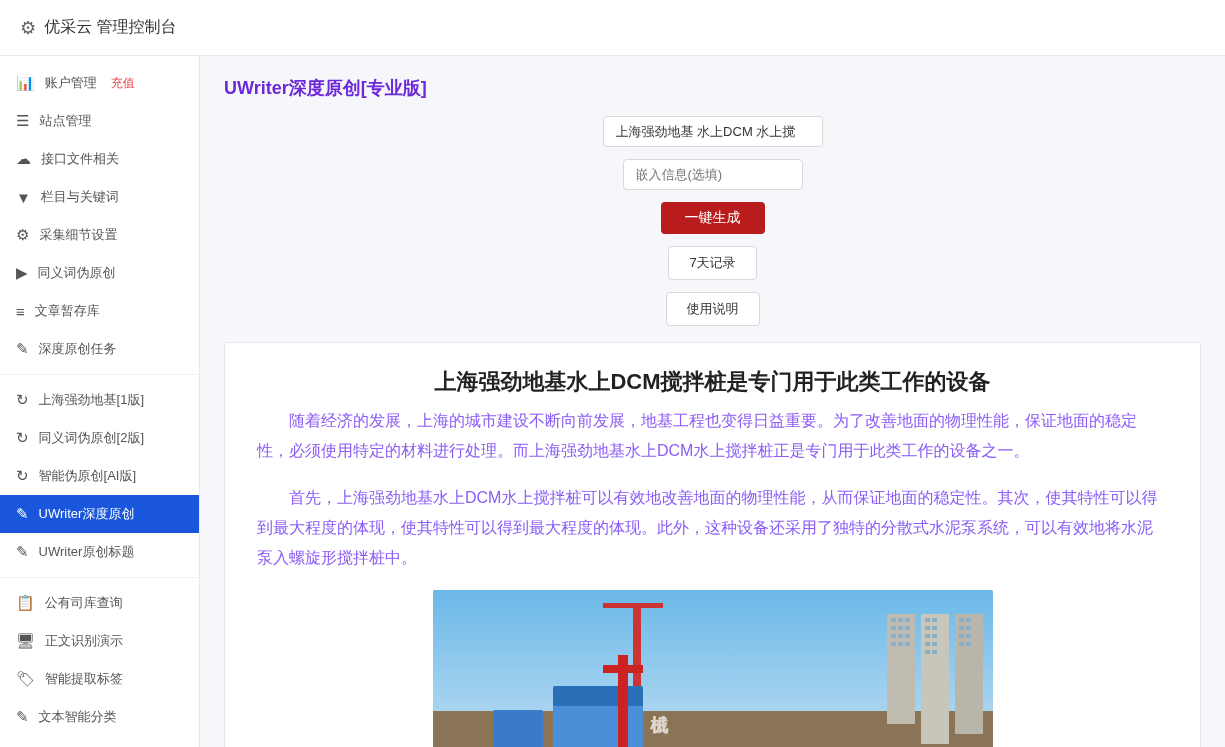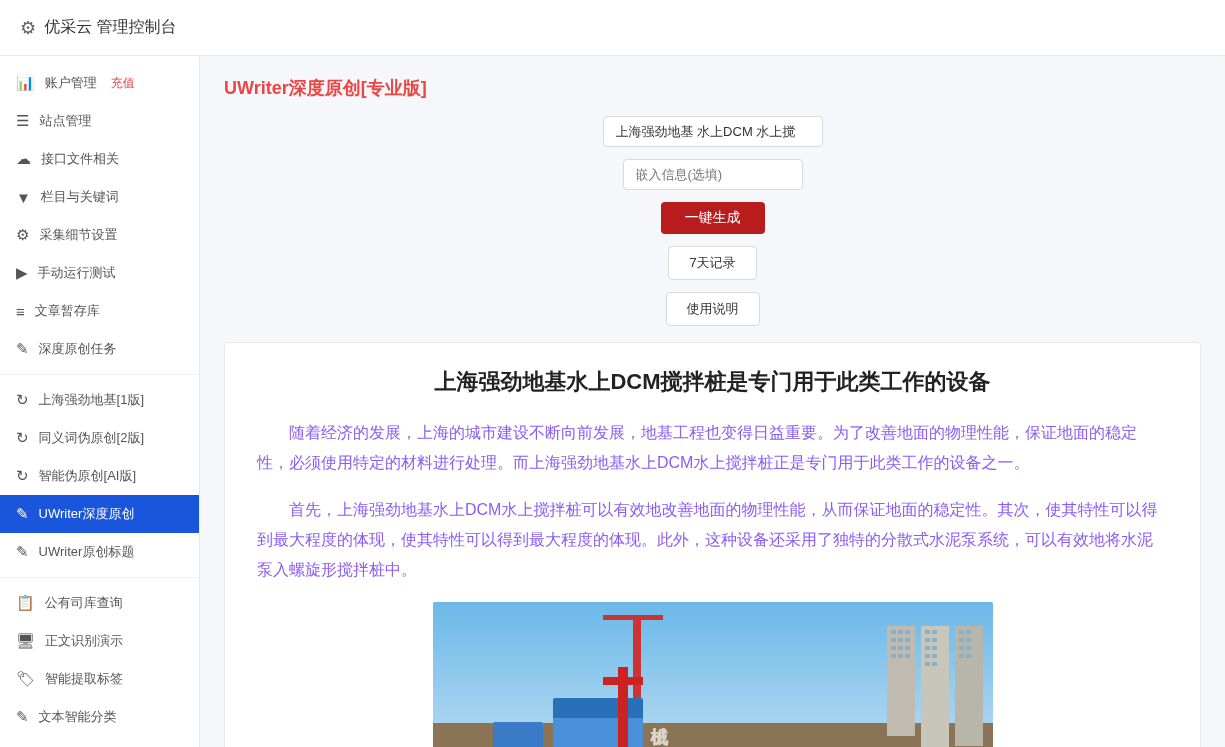--- a/index.html
+++ b/index.html
@@ -66,21 +66,21 @@
     .main {
       flex: 1;
       padding: 20px 24px;
       overflow-y: auto;
       background: #f5f7fa;
     }
 
     .page-title {
       font-size: 18px;
       font-weight: 600;
-      color: #ef4444;
+      color: #6d28d9;
       margin-bottom: 16px;
     }
 
     
     .toolbar {
       display: flex;
       gap: 12px;
       margin-bottom: 16px;
       align-items: center;
       flex-direction: column;
@@ -136,21 +136,21 @@
       position: relative;
     }
     .content-box::-webkit-scrollbar { width: 6px; }
     .content-box::-webkit-scrollbar-thumb { background: #ccc; border-radius: 3px; }
 
     .article-title {
       font-size: 22px;
       font-weight: 700;
       text-align: center;
       color: #222;
-      margin-bottom: 20px;
+      margin-bottom: 8px;
       line-height: 1.4;
     }
 
     .article-paragraph {
       font-size: 16px;
       line-height: 1.9;
       color: #8b5cf6;
       text-indent: 2em;
       margin-bottom: 16px;
     }
@@ -250,21 +250,21 @@
       <span>栏目与关键词</span>
     </div>
 
     <div class="sidebar-item">
       <span class="icon">⚙</span>
       <span>采集细节设置</span>
     </div>
 
     <div class="sidebar-item">
       <span class="icon">▶</span>
-      <span>手动运行测试</span>
+      <span>同义词伪原创</span>
     </div>
 
     <div class="sidebar-item">
       <span class="icon">≡</span>
       <span>文章暂存库</span>
     </div>
 
     <div class="sidebar-item">
       <span class="icon">✎</span>
       <span>深度原创任务</span>

